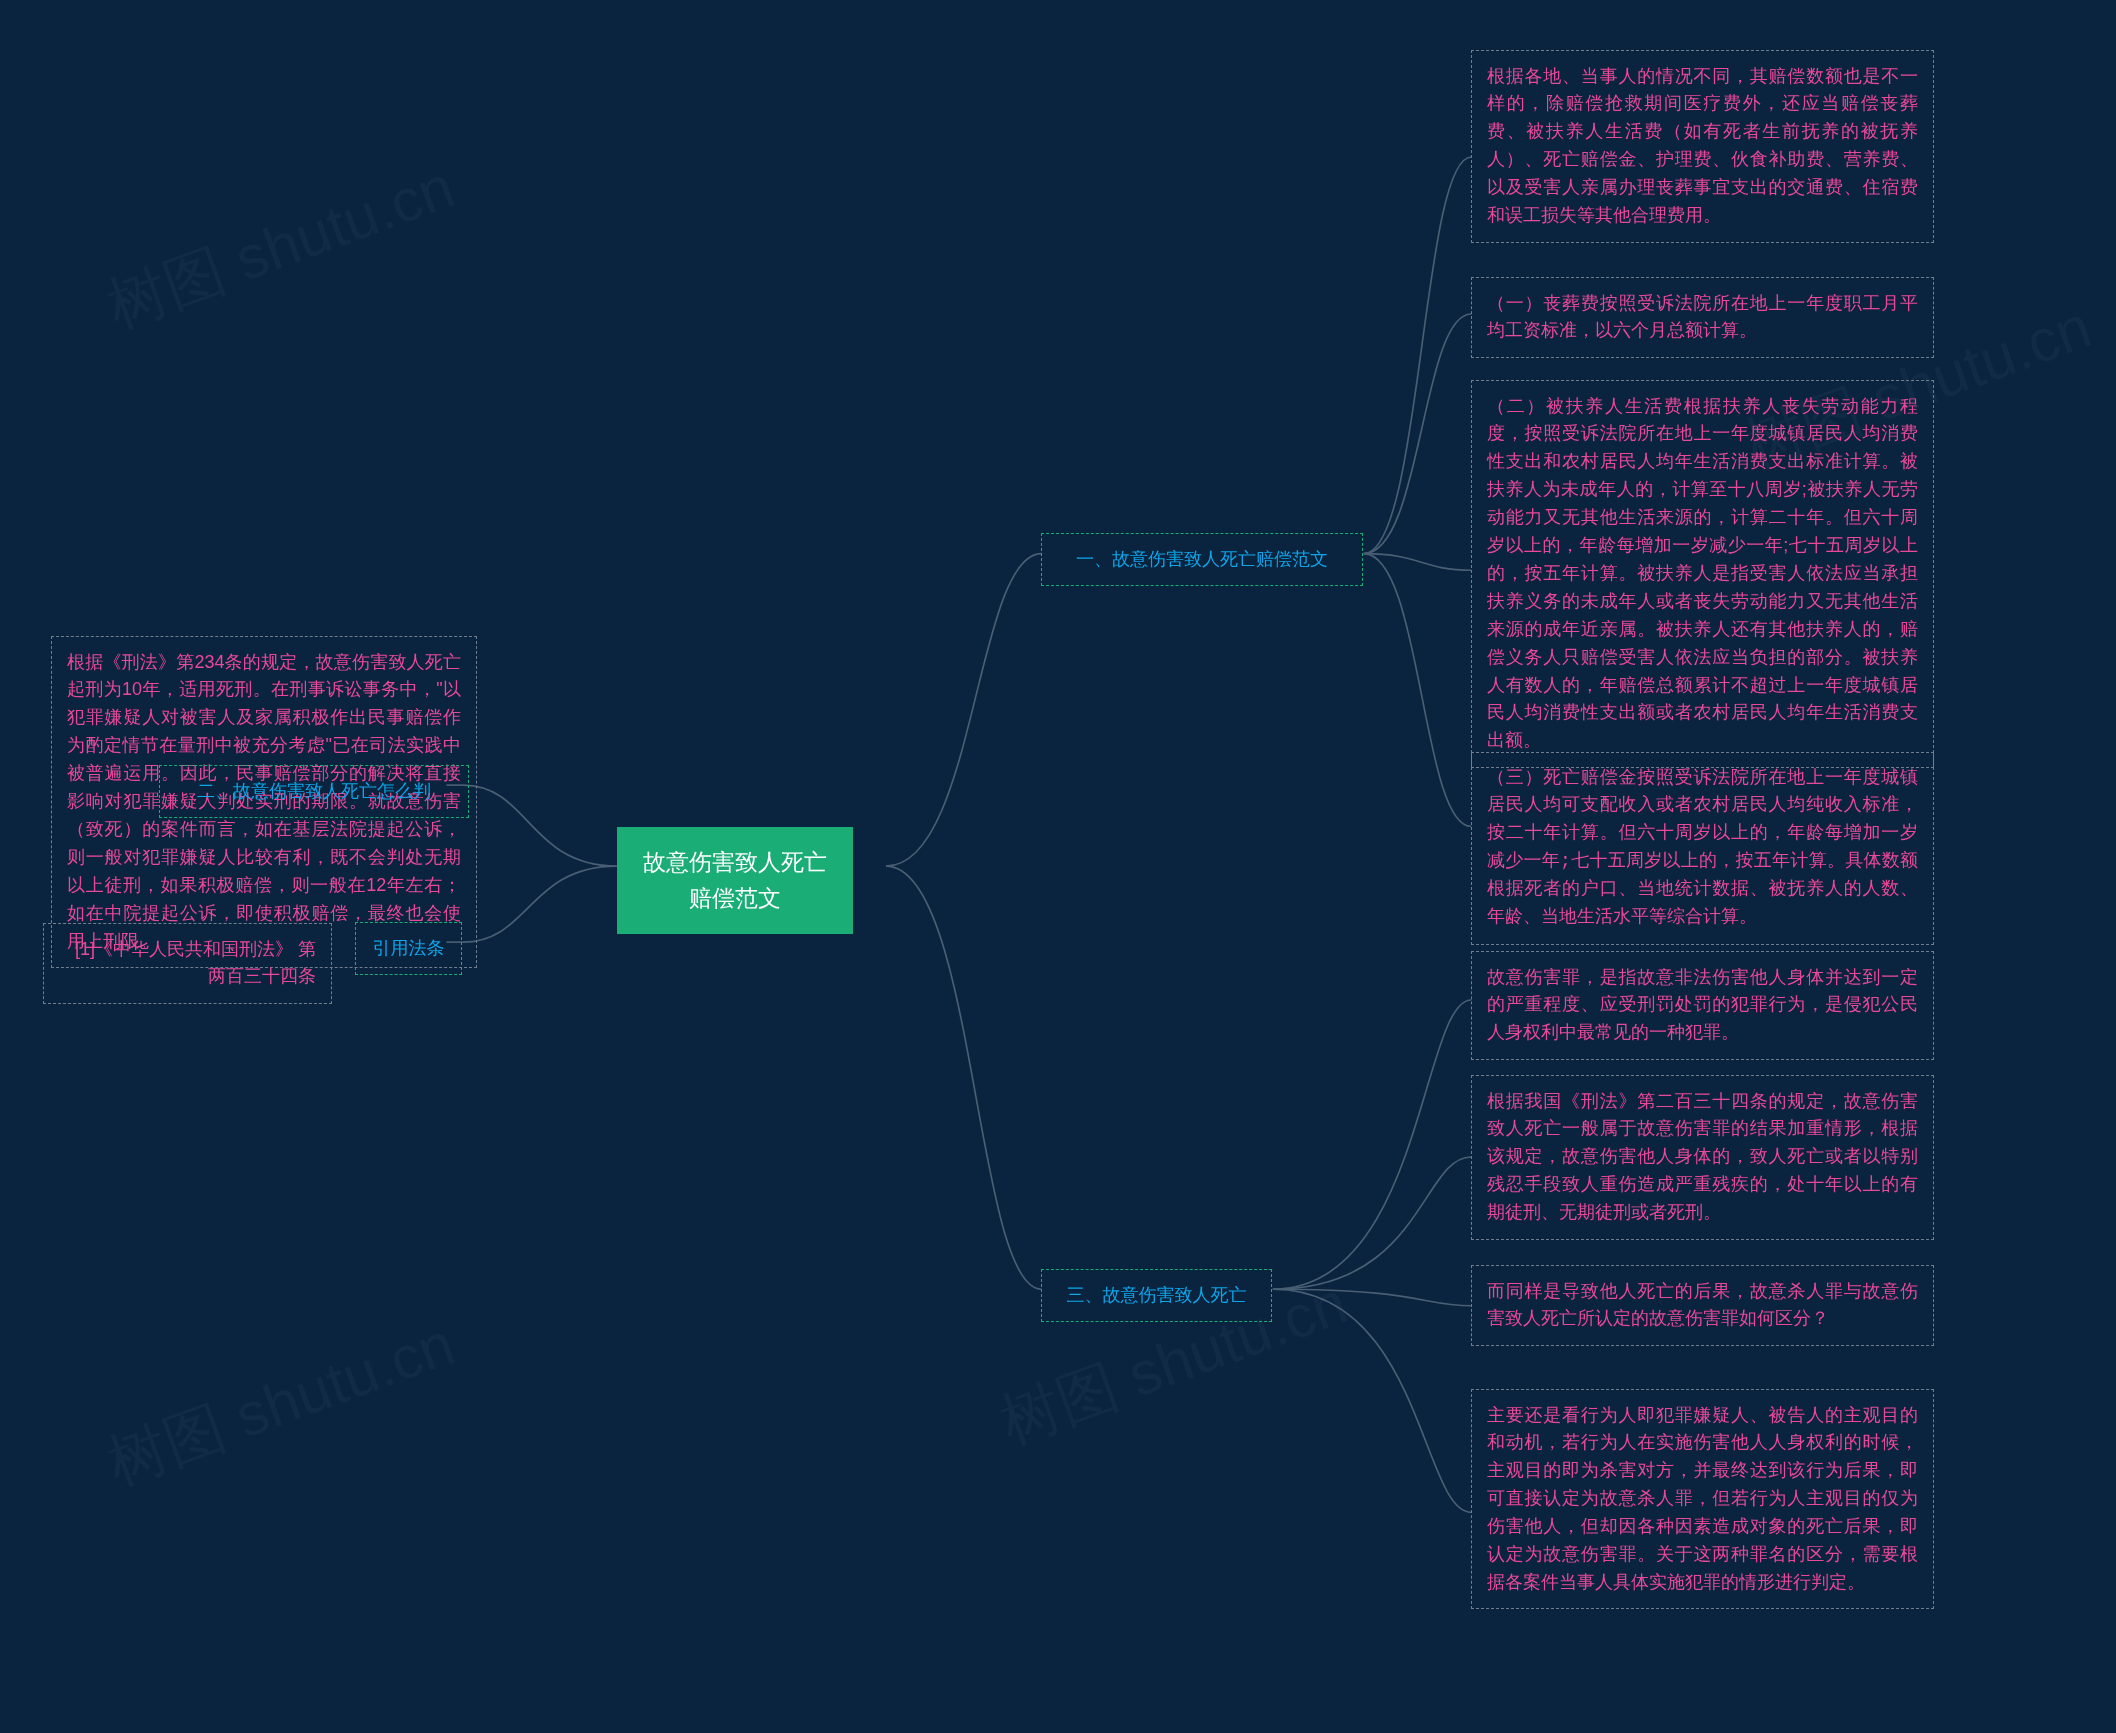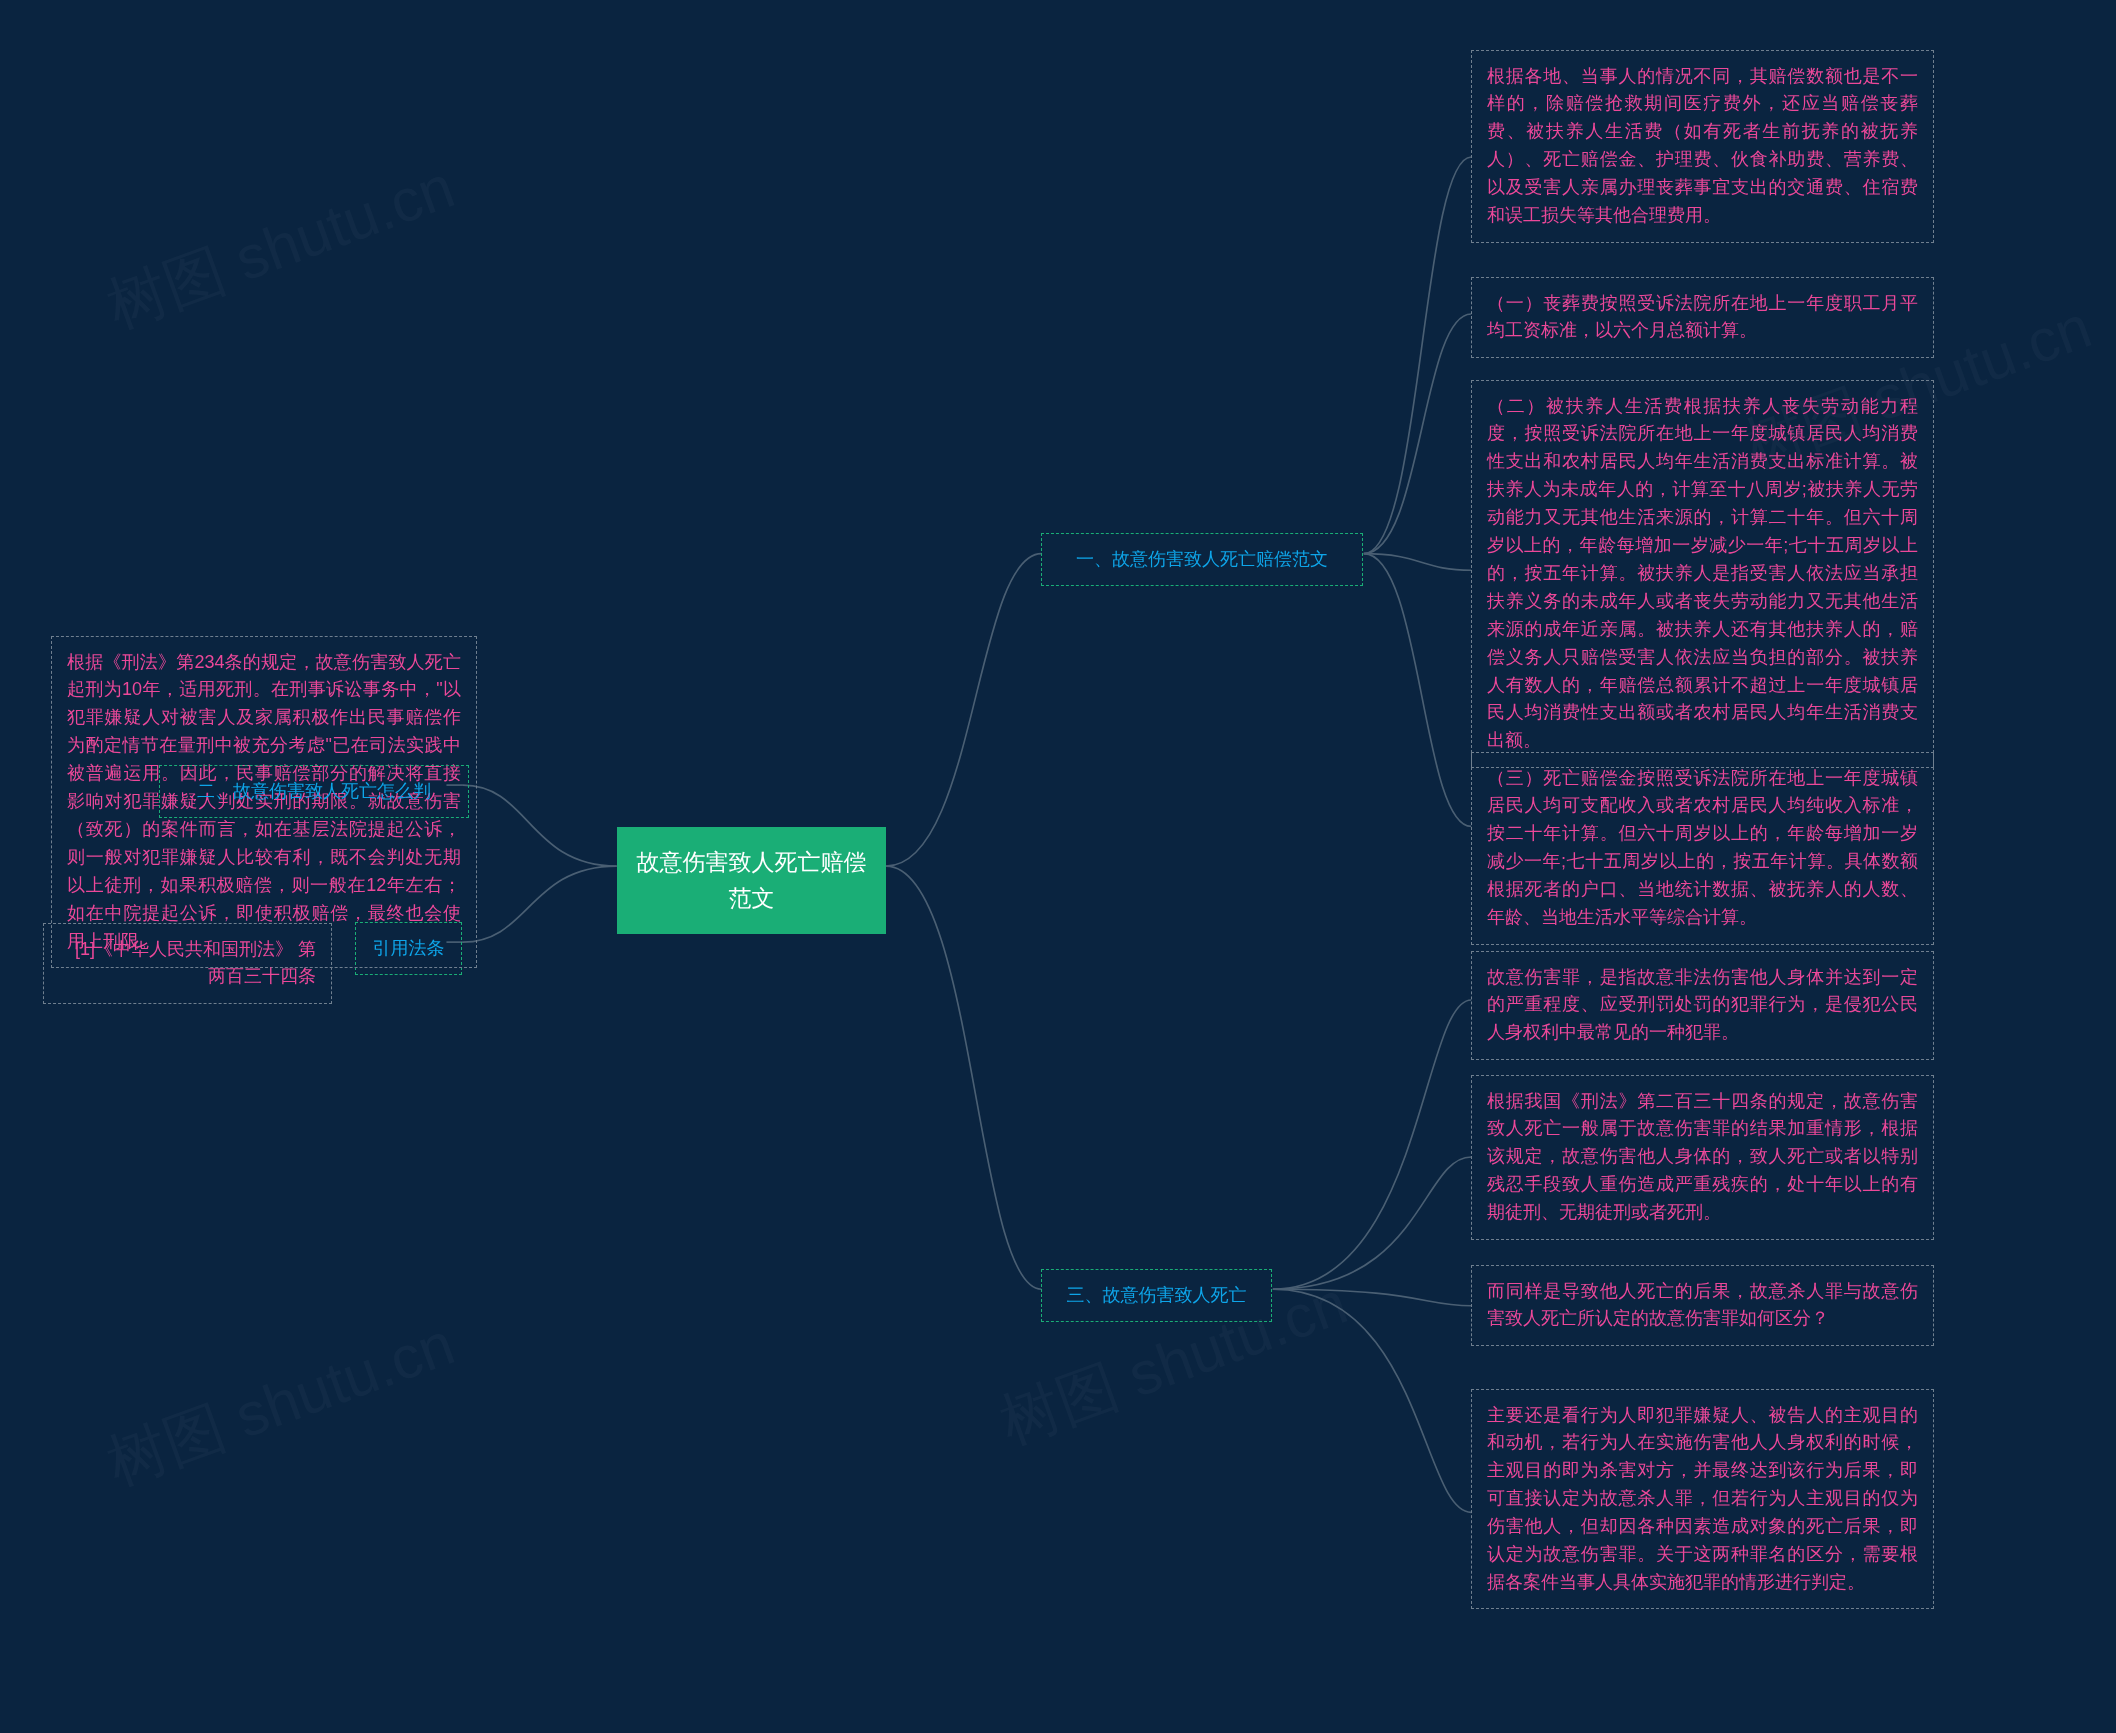--- a/index.html
+++ b/index.html
@@ -109,31 +109,31 @@
 
   <svg class="connectors" data-name="connector-layer-left" viewBox="0 0 2560 2097" width="2116" height="1733">
     <path d="M 190 950 L 120 950" style="display:none"></path>
 
     <path d="M 560 950 L 540 950"></path>
     <path d="M 560 1140 L 540 1140"></path>
 
     <path d="M 190 950 L 170 950" style="display:none"></path>
   </svg>
 
-  <div class="node root" style="left:617px; top:827px; width:269px;" data-name="root-node">故意伤害致人死亡赔偿范文</div>
+  <div class="node root" style="left:617px; top:827px; width:236px;" data-name="root-node">故意伤害致人死亡赔偿范文</div>
 
   <div class="node branch" style="left:1041px; top:533px; width:322px;" data-name="branch-compensation">一、故意伤害致人死亡赔偿范文</div>
 
   <div class="node leaf" style="left:1471px; top:50px; width:463px;" data-name="leaf-compensation-overview">根据各地、当事人的情况不同，其赔偿数额也是不一样的，除赔偿抢救期间医疗费外，还应当赔偿丧葬费、被扶养人生活费（如有死者生前抚养的被抚养人）、死亡赔偿金、护理费、伙食补助费、营养费、以及受害人亲属办理丧葬事宜支出的交通费、住宿费和误工损失等其他合理费用。</div>
 
   <div class="node leaf" style="left:1471px; top:277px; width:463px;" data-name="leaf-funeral-fee">（一）丧葬费按照受诉法院所在地上一年度职工月平均工资标准，以六个月总额计算。</div>
 
   <div class="node leaf" style="left:1471px; top:380px; width:463px;" data-name="leaf-dependent-living">（二）被扶养人生活费根据扶养人丧失劳动能力程度，按照受诉法院所在地上一年度城镇居民人均消费性支出和农村居民人均年生活消费支出标准计算。被扶养人为未成年人的，计算至十八周岁;被扶养人无劳动能力又无其他生活来源的，计算二十年。但六十周岁以上的，年龄每增加一岁减少一年;七十五周岁以上的，按五年计算。被扶养人是指受害人依法应当承担扶养义务的未成年人或者丧失劳动能力又无其他生活来源的成年近亲属。被扶养人还有其他扶养人的，赔偿义务人只赔偿受害人依法应当负担的部分。被扶养人有数人的，年赔偿总额累计不超过上一年度城镇居民人均消费性支出额或者农村居民人均年生活消费支出额。</div>
 
-  <div class="node leaf" style="left:1471px; top:752px; width:463px;" data-name="leaf-death-compensation">（三）死亡赔偿金按照受诉法院所在地上一年度城镇居民人均可支配收入或者农村居民人均纯收入标准，按二十年计算。但六十周岁以上的，年龄每增加一岁减少一年;七十五周岁以上的，按五年计算。具体数额根据死者的户口、当地统计数据、被抚养人的人数、年龄、当地生活水平等综合计算。</div>
+  <div class="node leaf" style="left:1471px; top:752px; width:463px;font-family:Liberation Mono, monospace;" data-name="leaf-death-compensation">（三）死亡赔偿金按照受诉法院所在地上一年度城镇居民人均可支配收入或者农村居民人均纯收入标准，按二十年计算。但六十周岁以上的，年龄每增加一岁减少一年;七十五周岁以上的，按五年计算。具体数额根据死者的户口、当地统计数据、被抚养人的人数、年龄、当地生活水平等综合计算。</div>
 
   <div class="node branch" style="left:1041px; top:1269px; width:231px;" data-name="branch-intentional-injury">三、故意伤害致人死亡</div>
 
   <div class="node leaf" style="left:1471px; top:951px; width:463px;" data-name="leaf-crime-definition">故意伤害罪，是指故意非法伤害他人身体并达到一定的严重程度、应受刑罚处罚的犯罪行为，是侵犯公民人身权利中最常见的一种犯罪。</div>
 
   <div class="node leaf" style="left:1471px; top:1075px; width:463px;" data-name="leaf-article-234">根据我国《刑法》第二百三十四条的规定，故意伤害致人死亡一般属于故意伤害罪的结果加重情形，根据该规定，故意伤害他人身体的，致人死亡或者以特别残忍手段致人重伤造成严重残疾的，处十年以上的有期徒刑、无期徒刑或者死刑。</div>
 
   <div class="node leaf" style="left:1471px; top:1265px; width:463px;" data-name="leaf-distinction-question">而同样是导致他人死亡的后果，故意杀人罪与故意伤害致人死亡所认定的故意伤害罪如何区分？</div>
 
   <div class="node leaf" style="left:1471px; top:1389px; width:463px;" data-name="leaf-subjective-intent">主要还是看行为人即犯罪嫌疑人、被告人的主观目的和动机，若行为人在实施伤害他人人身权利的时候，主观目的即为杀害对方，并最终达到该行为后果，即可直接认定为故意杀人罪，但若行为人主观目的仅为伤害他人，但却因各种因素造成对象的死亡后果，即认定为故意伤害罪。关于这两种罪名的区分，需要根据各案件当事人具体实施犯罪的情形进行判定。</div>

